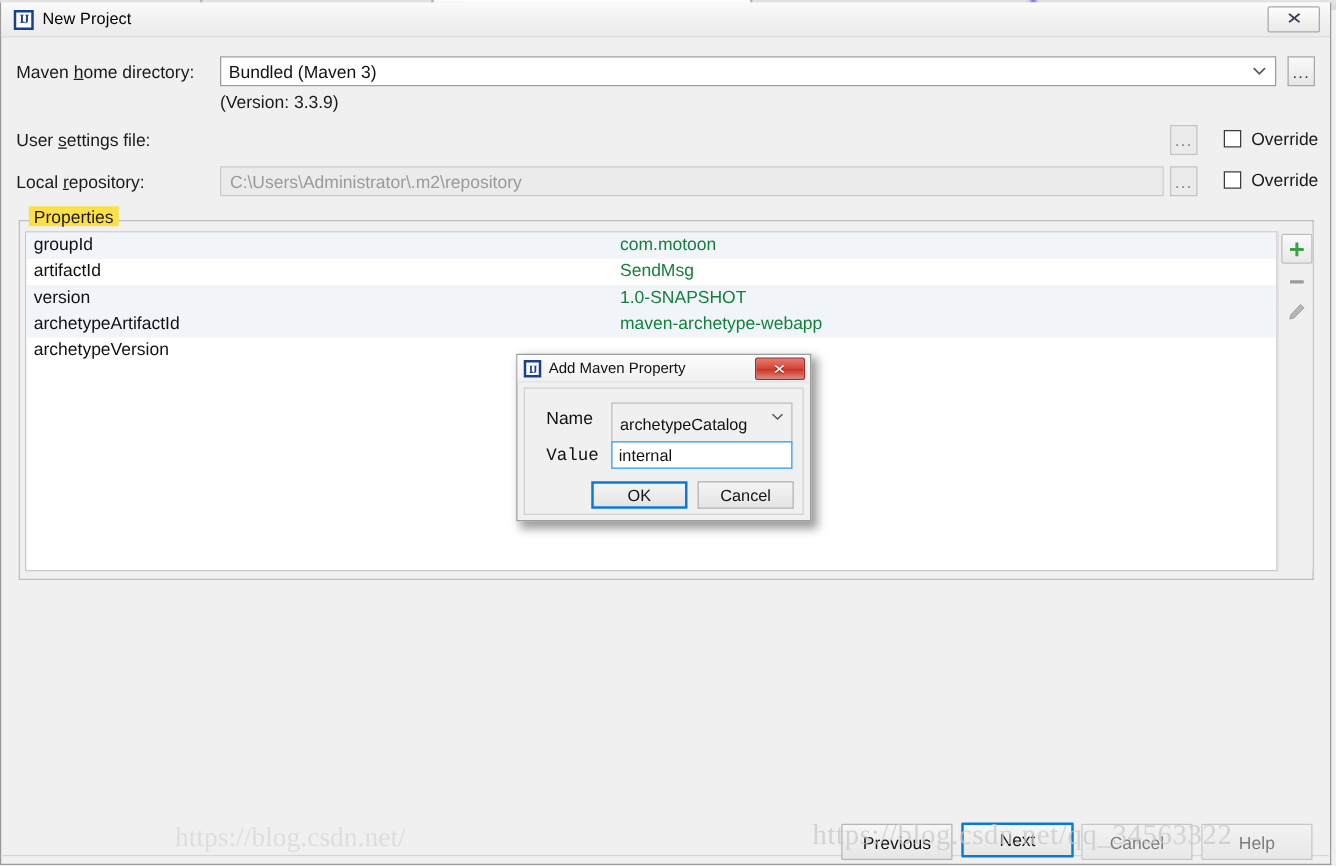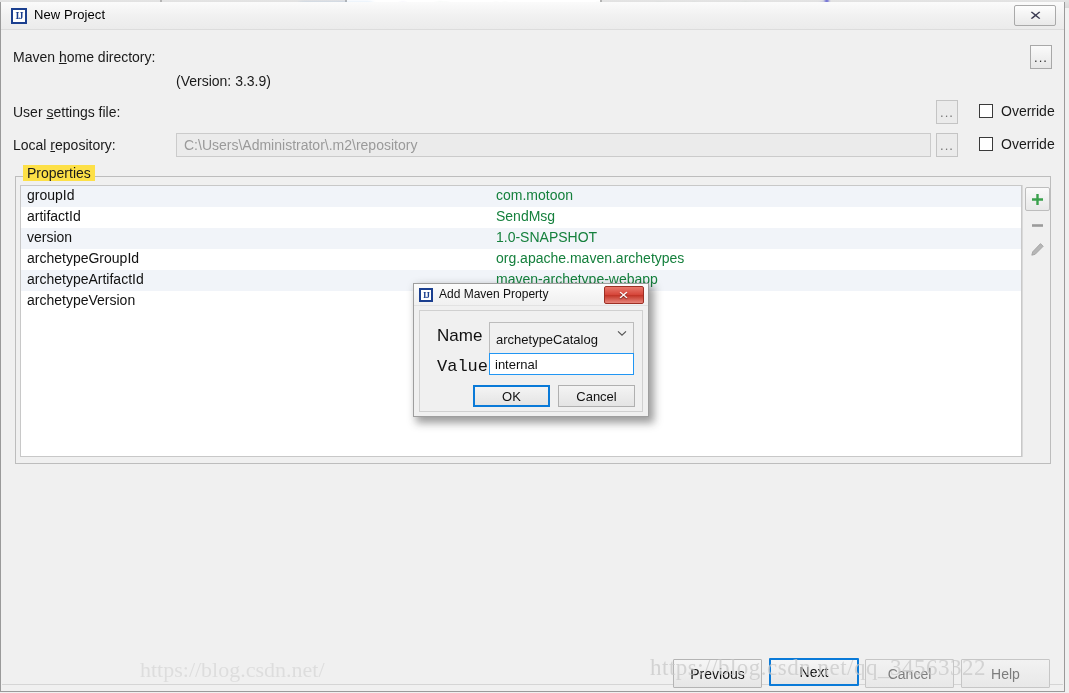--- a/index.html
+++ b/index.html
@@ -223,21 +223,21 @@
   }
   .m-close .g {
     font-size: 11px; color: #fff; font-weight: bold;
     font-family: "DejaVu Sans", sans-serif; transform: scaleX(1.2);
     text-shadow: 0 1px 1px rgba(0,0,0,.5);
   }
   .m-body {
     position: absolute; left: 5px; top: 26px; width: 224px; height: 102px;
     background: #f0f0f0; border: 1px solid #d0d0d0;
   }
-  .m-lbl { position: absolute; font-size: 17px; color: #111; }
+  .m-lbl { position: absolute; font-size: 14px; color: #111; }
   .m-combo {
     position: absolute; background: #f0f0f0; border: 1px solid #bcbcbc;
     display: flex; align-items: center; padding: 16px 6px;
     font-size: 13px; color: #111;
   }
   .m-input {
     position: absolute; background: #ffffff; border: 1px solid #2196f3;
     display: flex; align-items: center; padding: 0 5px;
     font-size: 13px; color: #111;
   }
@@ -271,20 +271,28 @@
       <div class="title-ij">
         <span>IJ</span>
       </div>
       <div class="title-text">New Project</div>
       <div class="title-close">
         <span class="g">✕</span>
       </div>
     </div>
 
     <div class="lbl" style="left:12px; top:47px;"><span>Maven </span><u>h</u><span>ome directory:</span></div>
+    <div class="combo" style="left:175px; top:43px; width:845px; height:24px;">
+      <span>Bundled (Maven 3)</span>
+      <span class="chev" style="position:absolute; right:7px; top:7px;">
+        <svg width="11" height="8" viewBox="0 0 11 8">
+            <path d="M1 1.5 L5.5 6 L10 1.5" stroke="#555" stroke-width="1.3" fill="none"></path>
+          </svg>
+      </span>
+    </div>
     <div class="browse active" style="left:1029px; top:43px; width:22px; height:24px;">
         <span>...</span>
       </div>
 
     <div class="version-note" style="left:175px; top:71px;">(Version: 3.3.9)</div>
 
     <div class="lbl" style="left:12px; top:102px;"><span>User </span><u>s</u><span>ettings file:</span></div>
     <div class="browse" style="left:935px; top:98px; width:22px; height:24px;">
         <span>...</span>
       </div>
@@ -313,24 +321,20 @@
           <span class="tk">groupId</span>
           <span class="tv">com.motoon</span>
         </div>
         <div class="trow">
           <span class="tk">artifactId</span>
           <span class="tv">SendMsg</span>
         </div>
         <div class="trow alt">
           <span class="tk">version</span>
           <span class="tv">1.0-SNAPSHOT</span>
-        </div>
-        <div class="trow">
-          <span class="tk">archetypeGroupId</span>
-          <span class="tv">org.apache.maven.archetypes</span>
         </div>
         <div class="trow alt">
           <span class="tk">archetypeArtifactId</span>
           <span class="tv">maven-archetype-webapp</span>
         </div>
         <div class="trow">
           <span class="tk">archetypeVersion</span>
           <span class="tv"></span>
         </div>
       </div>

